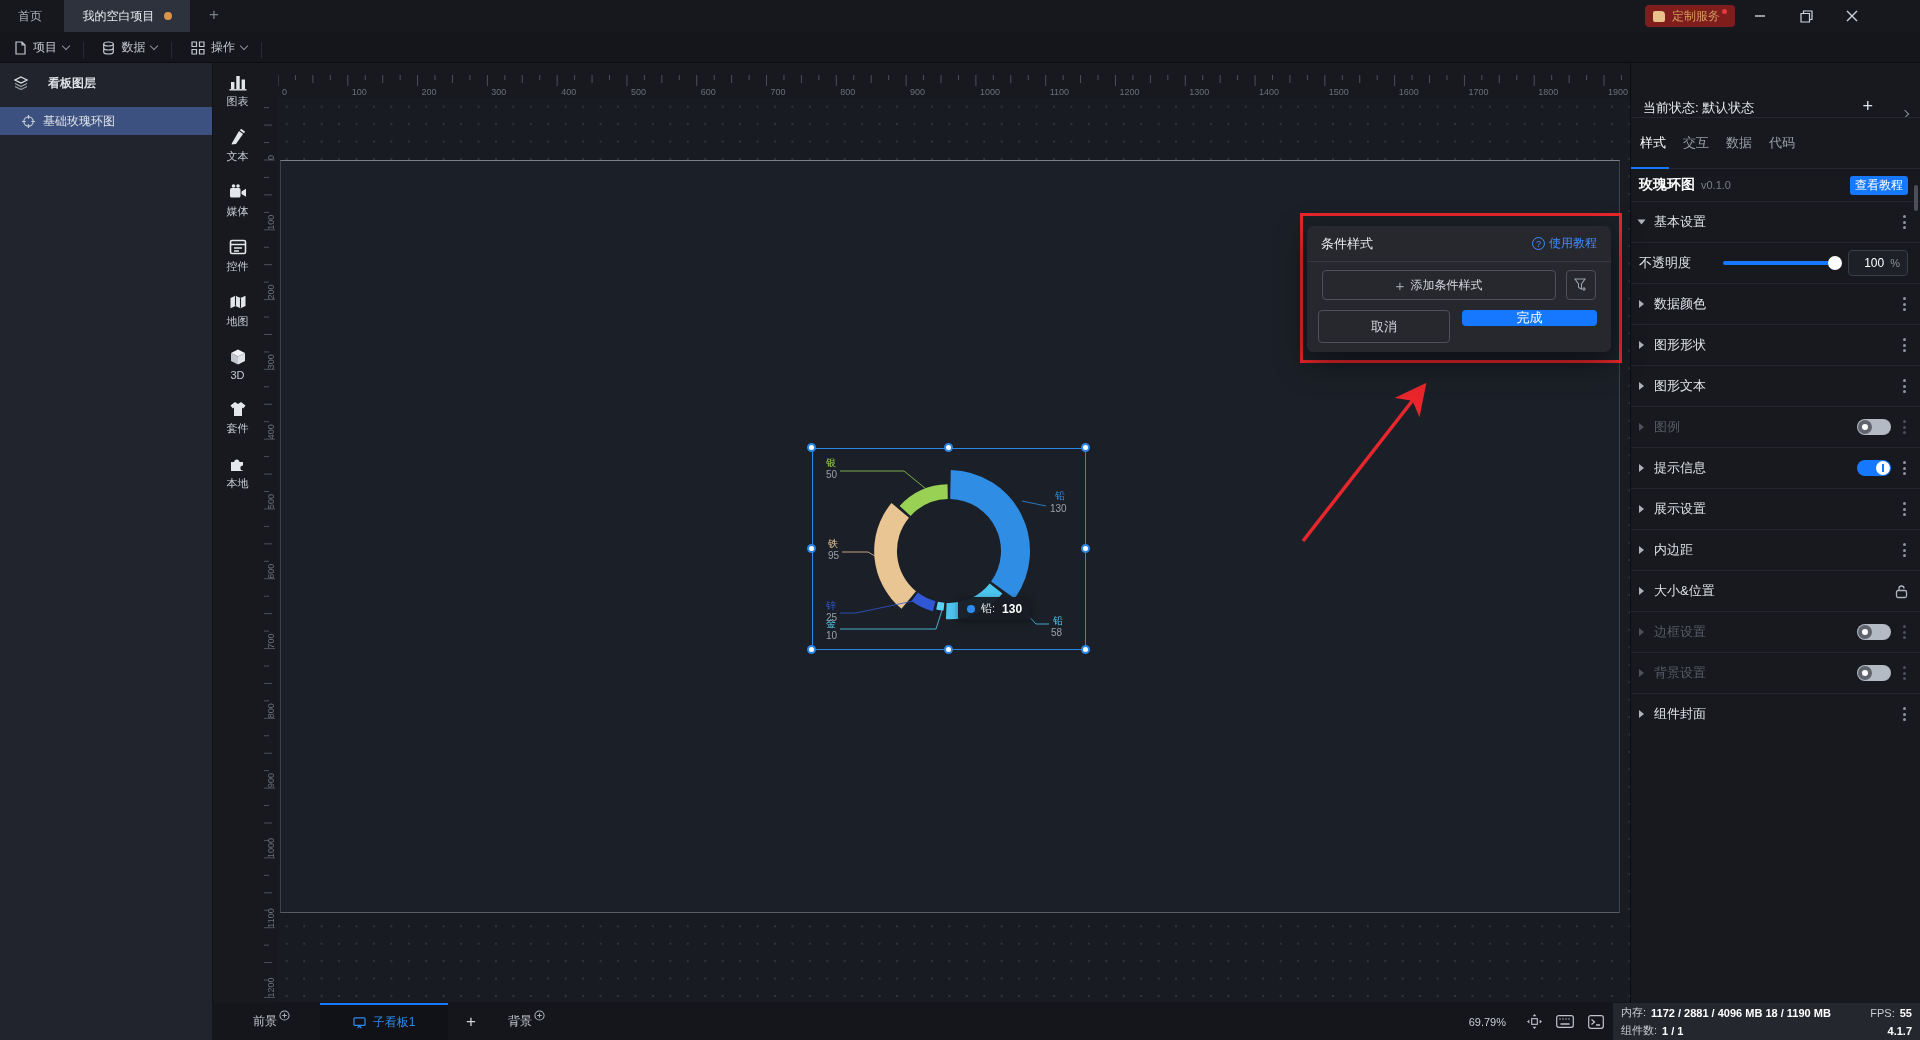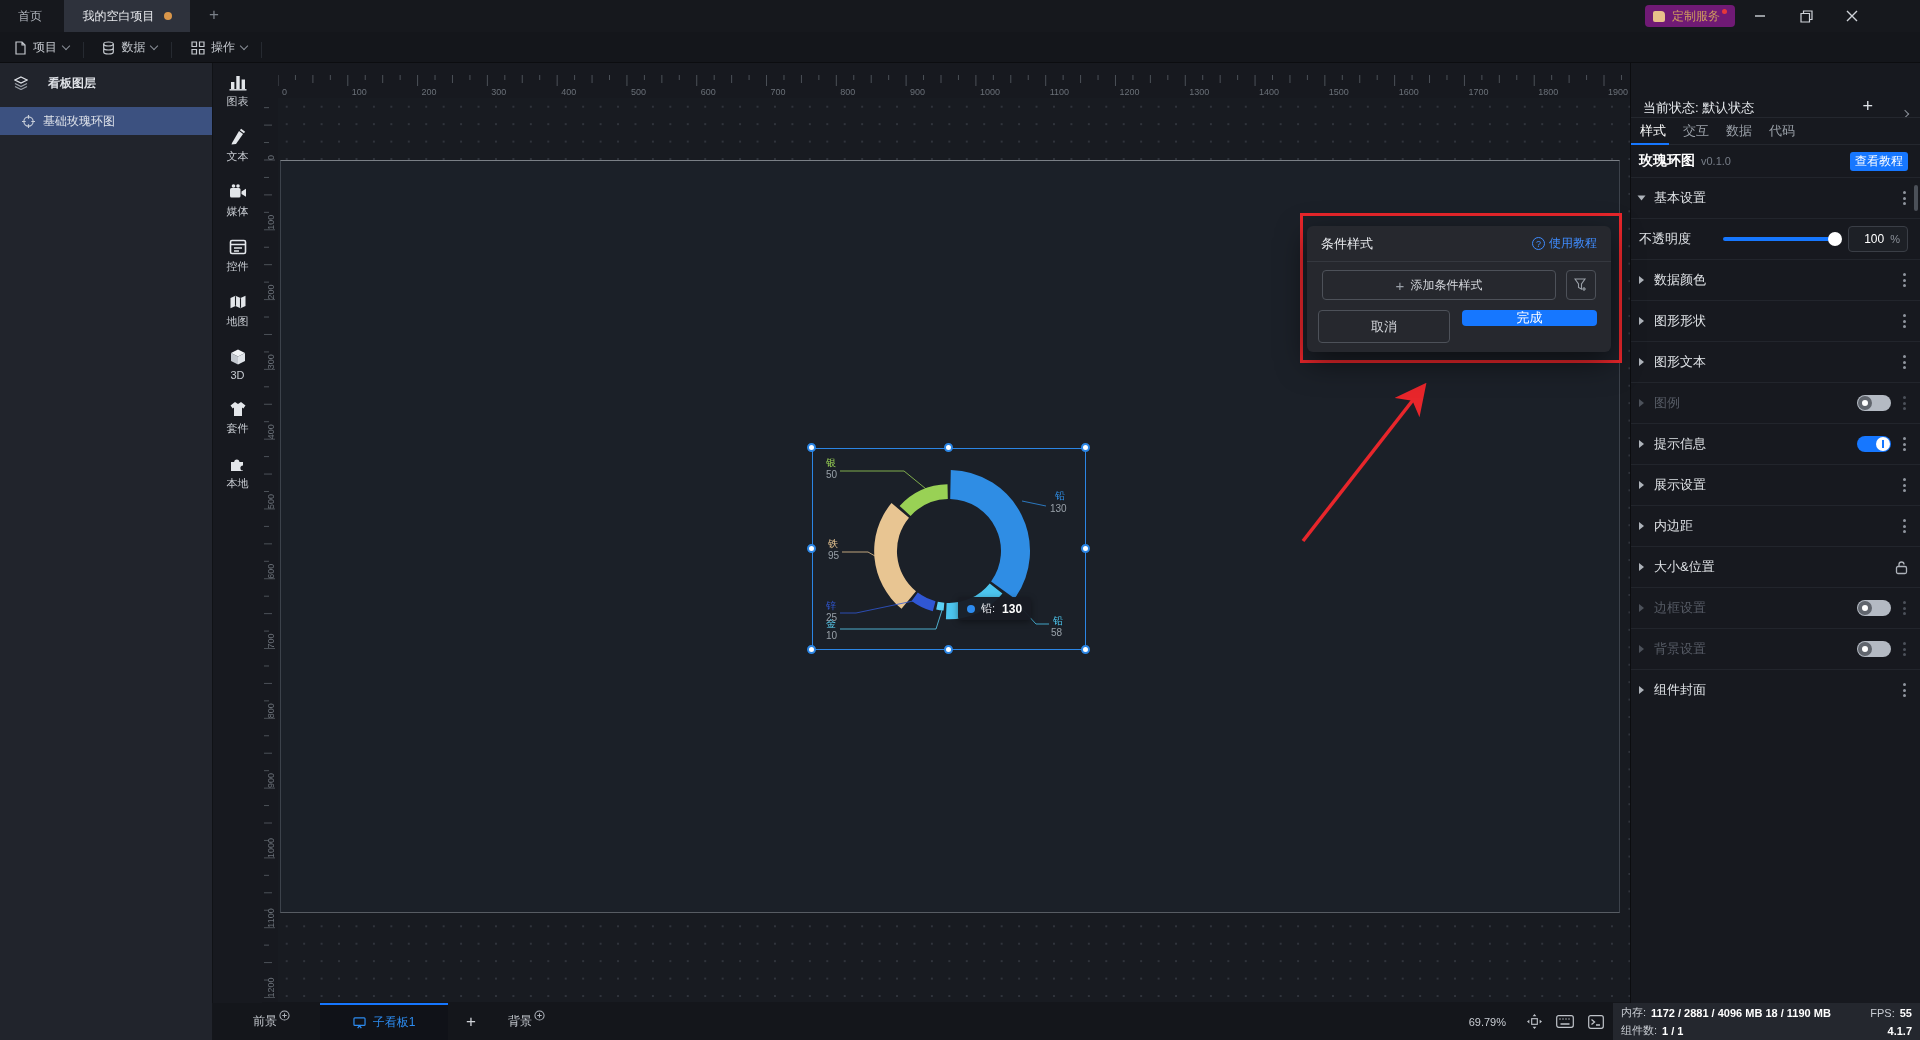--- a/index.html
+++ b/index.html
@@ -5,21 +5,21 @@
   * { margin:0; padding:0; box-sizing:border-box; }
   html,body { width:1920px; height:1040px; overflow:hidden; background:#14161b;
     font-family:"Liberation Sans","DejaVu Sans",sans-serif; color:#c9cdd3; }
   .abs { position:absolute; }
   
   #titlebar { left:0; top:0; width:1920px; height:32px; background:#16181d; }
   .ttab { height:32px; display:inline-flex; align-items:center; padding:0 18px; font-size:12px; color:#aeb3bb; }
   .ttab.active { background:#2e323c; color:#e8eaee; }
   .dot-mod { width:8px; height:8px; border-radius:50%; background:#d9964a; margin-left:10px; }
   .plus { color:#7a8088; font-size:17px; margin-left:14px; }
-  #svcbadge { right:185px; top:5px; height:22px; background:#701a75; border-radius:4px;
+  #svcbadge { right:185px; top:5px; height:22px; background:#7f1d1d; border-radius:4px;
     display:flex; align-items:center; padding:0 8px; font-size:12px; color:#cf9d5e; }
   #svcbadge .reddot { width:5px; height:5px; border-radius:50%; background:#e5383b; margin:-10px 0 0 2px; }
   #svcbadge .cube { width:12px; height:11px; background:#e8c08a; border-radius:2px 4px 2px 2px; margin-right:7px; }
   .winbtn { top:0; width:46px; height:32px; display:flex; align-items:center; justify-content:center; }
   
   #menubar { left:0; top:32px; width:1920px; height:31px; background:#14161b; border-bottom:1px solid #0c0d10; }
   .menu { display:inline-flex; align-items:center; gap:6px; height:31px; padding:0 14px; font-size:12px; color:#c3c7cd; }
   .vsep { width:1px; height:16px; background:#262a31; display:inline-block; vertical-align:middle; }
   .chev { width:6px; height:6px; border-right:1.4px solid #8a8f98; border-bottom:1.4px solid #8a8f98;
     transform:rotate(45deg); display:inline-block; margin-top:-3px; }
@@ -64,21 +64,21 @@
   #filterbtn { left:259px; top:44px; width:30px; height:30px; border:1px solid #4d5159; border-radius:4px;
     display:flex; align-items:center; justify-content:center; }
   #cancelbtn { left:11px; top:84px; width:132px; height:33px; border:1px solid #4d5159; border-radius:4px;
     display:flex; align-items:center; justify-content:center; color:#d4d7dc; font-size:13px; }
   #okbtn { left:155px; top:84px; width:135px; height:16px; background:#1677ff; border-radius:4px;
     display:flex; align-items:center; justify-content:center; color:#fff; font-size:13px; }
   #redrect { left:1300px; top:213px; width:322px; height:150px; border:3px solid #e8262b; z-index:29; }
   
   #inspector { left:1630px; top:63px; width:290px; height:940px; background:#17191f; border-left:1px solid #0c0d10; font-size:13px; }
   #staterow { display:flex; align-items:flex-end; height:54px; padding:0 12px; color:#e6e9ed;gap:13px; }
-  #tabsrow { display:flex; align-items:center; gap:17px; height:28px; padding:0 9px;
+  #tabsrow { display:flex; align-items:center; gap:17px; height:52px; padding:0 9px;
     border-top:1px solid #24272e; border-bottom:1px solid #24272e; position:relative; }
   .itab { color:#9aa0a8; font-size:13px; }
   .itab.active { color:#fff; }
   #tabline { position:absolute; left:0; bottom:-1px; width:38px; height:2px; background:#1677ff; }
   #comprow { display:flex; align-items:center; height:32px; padding:0 8px; }
   #compname { color:#fff; font-weight:bold; font-size:14px; }
   #compver { color:#777e88; font-size:11px; margin-left:6px; flex:1; }
   #tutbtn { width:58px; height:19px; background:#1677ff; border-radius:3px; color:#fff; font-size:12px;
     display:flex; align-items:center; justify-content:center; margin-right:4px; }
   .secrow { display:flex; align-items:center; height:41px; padding:0 12px 0 8px; border-top:1px solid #22252c; gap:10px; }

